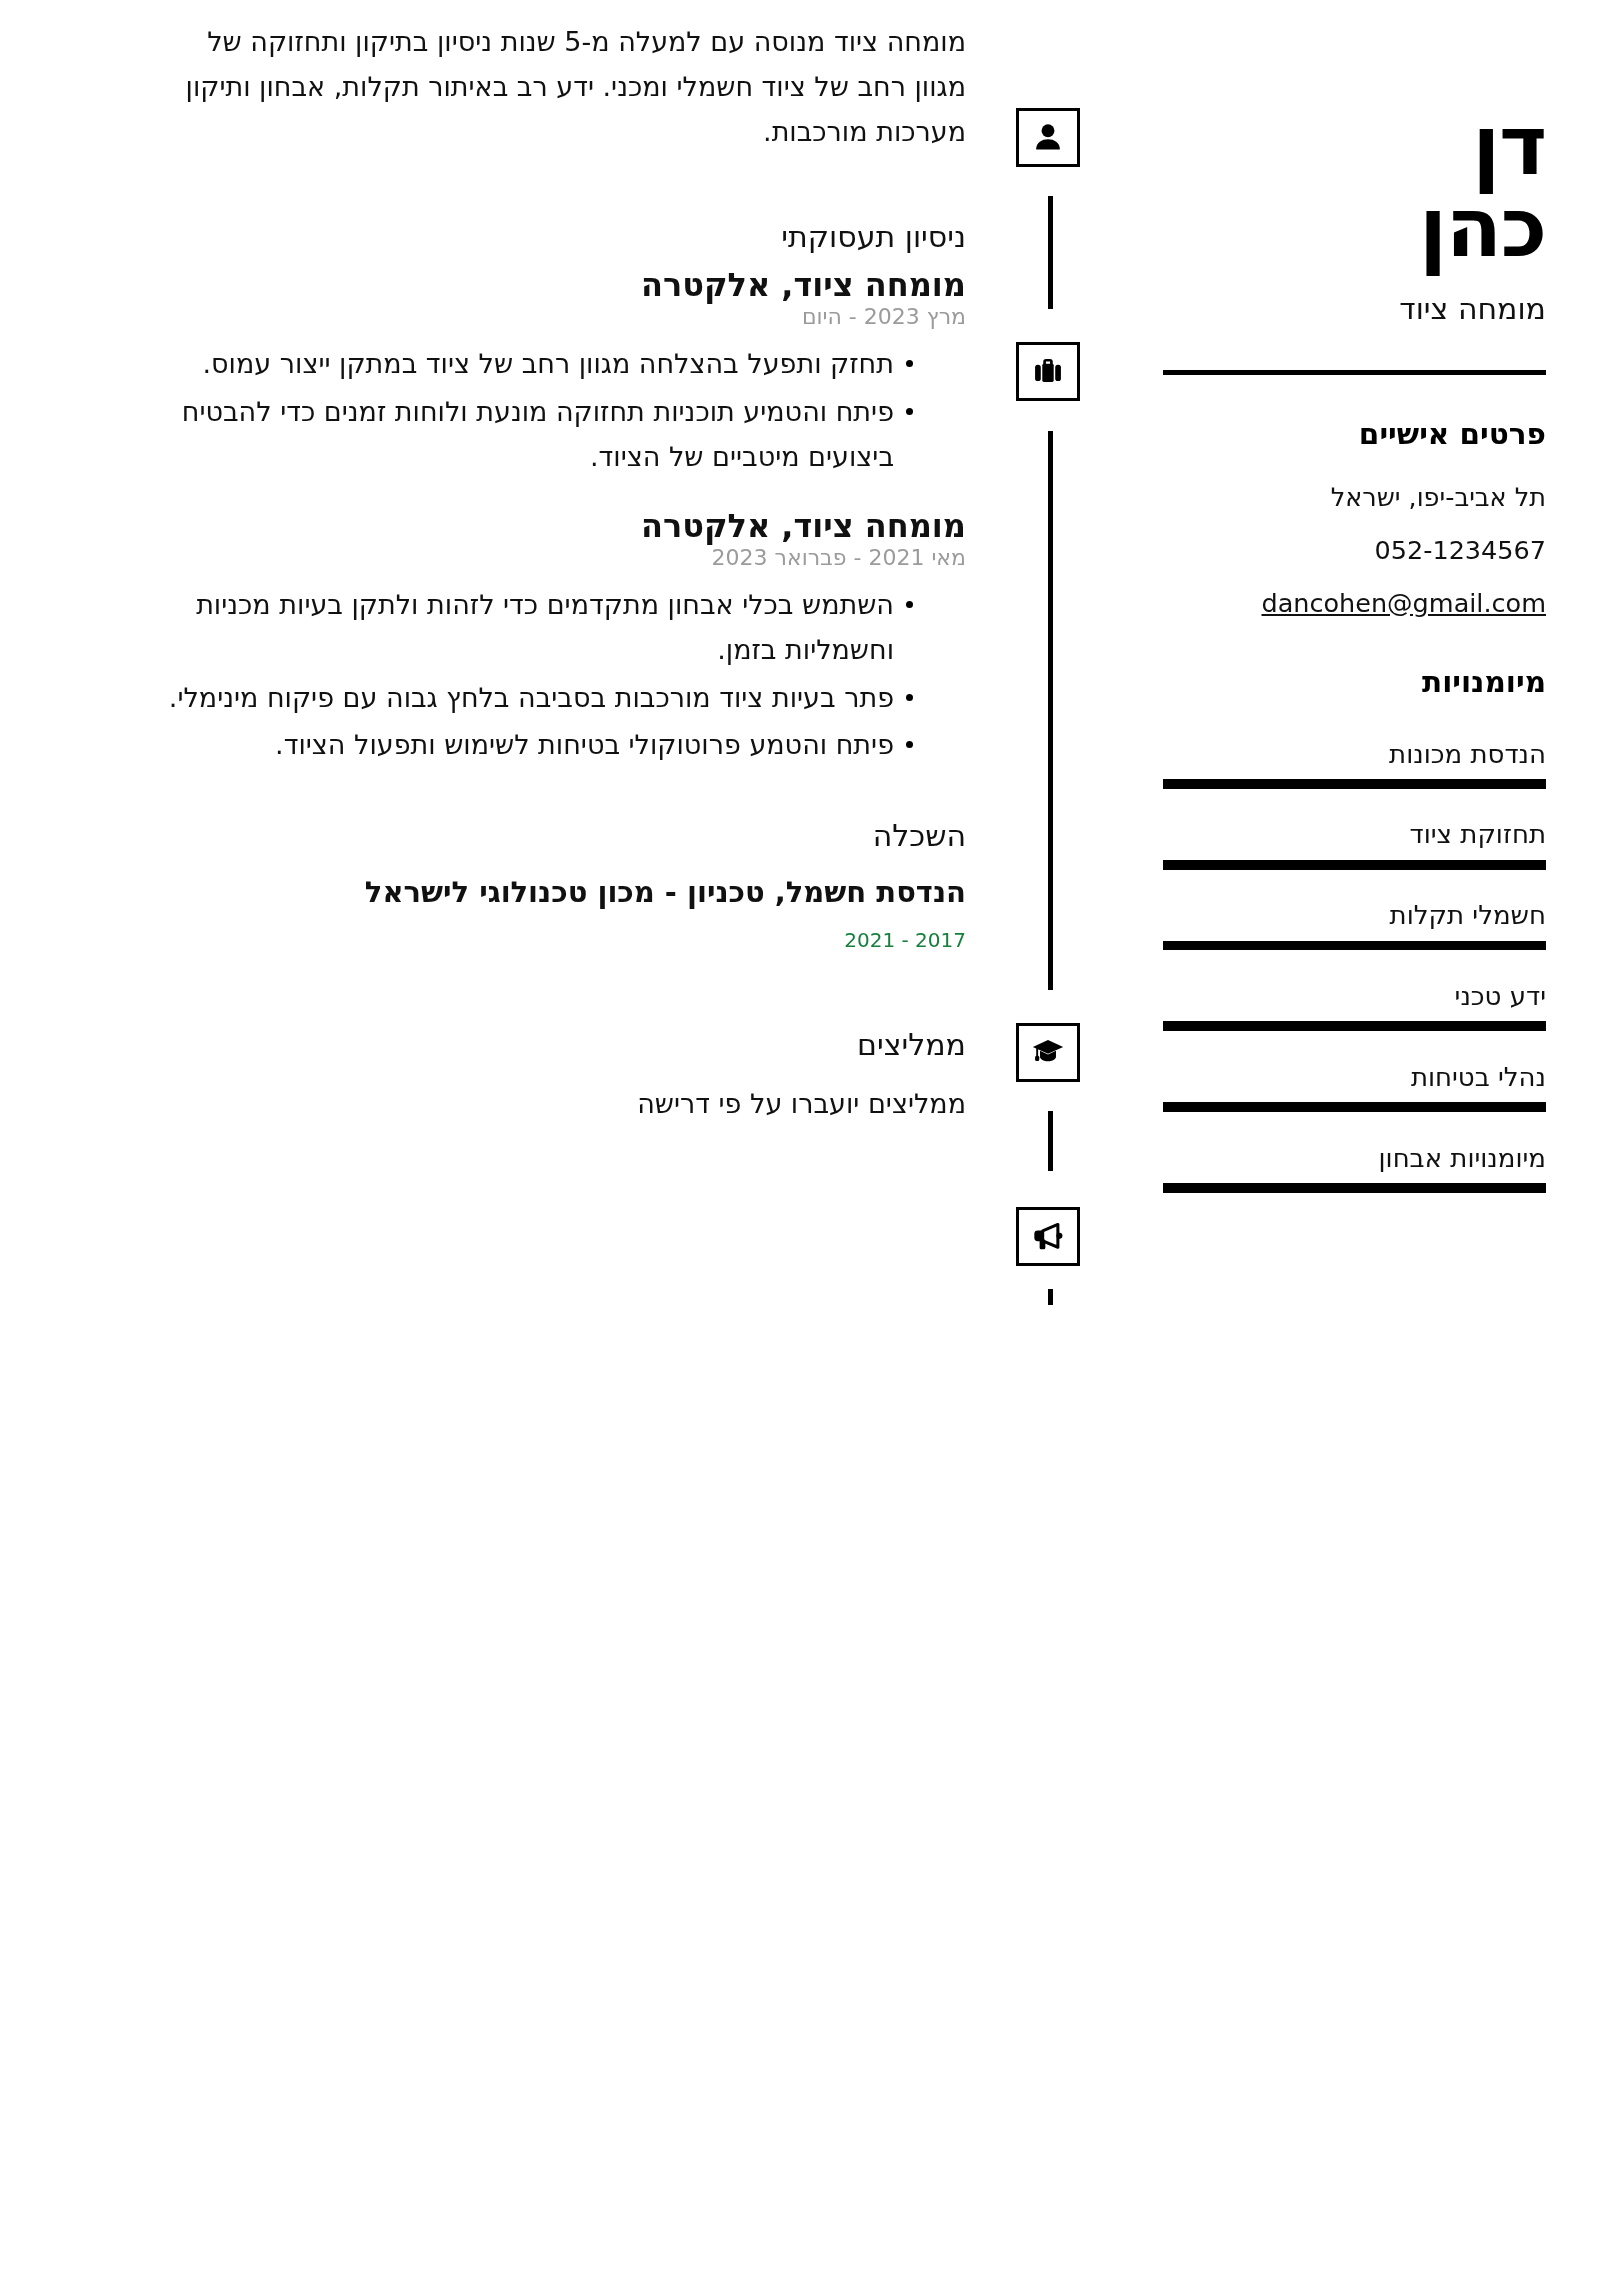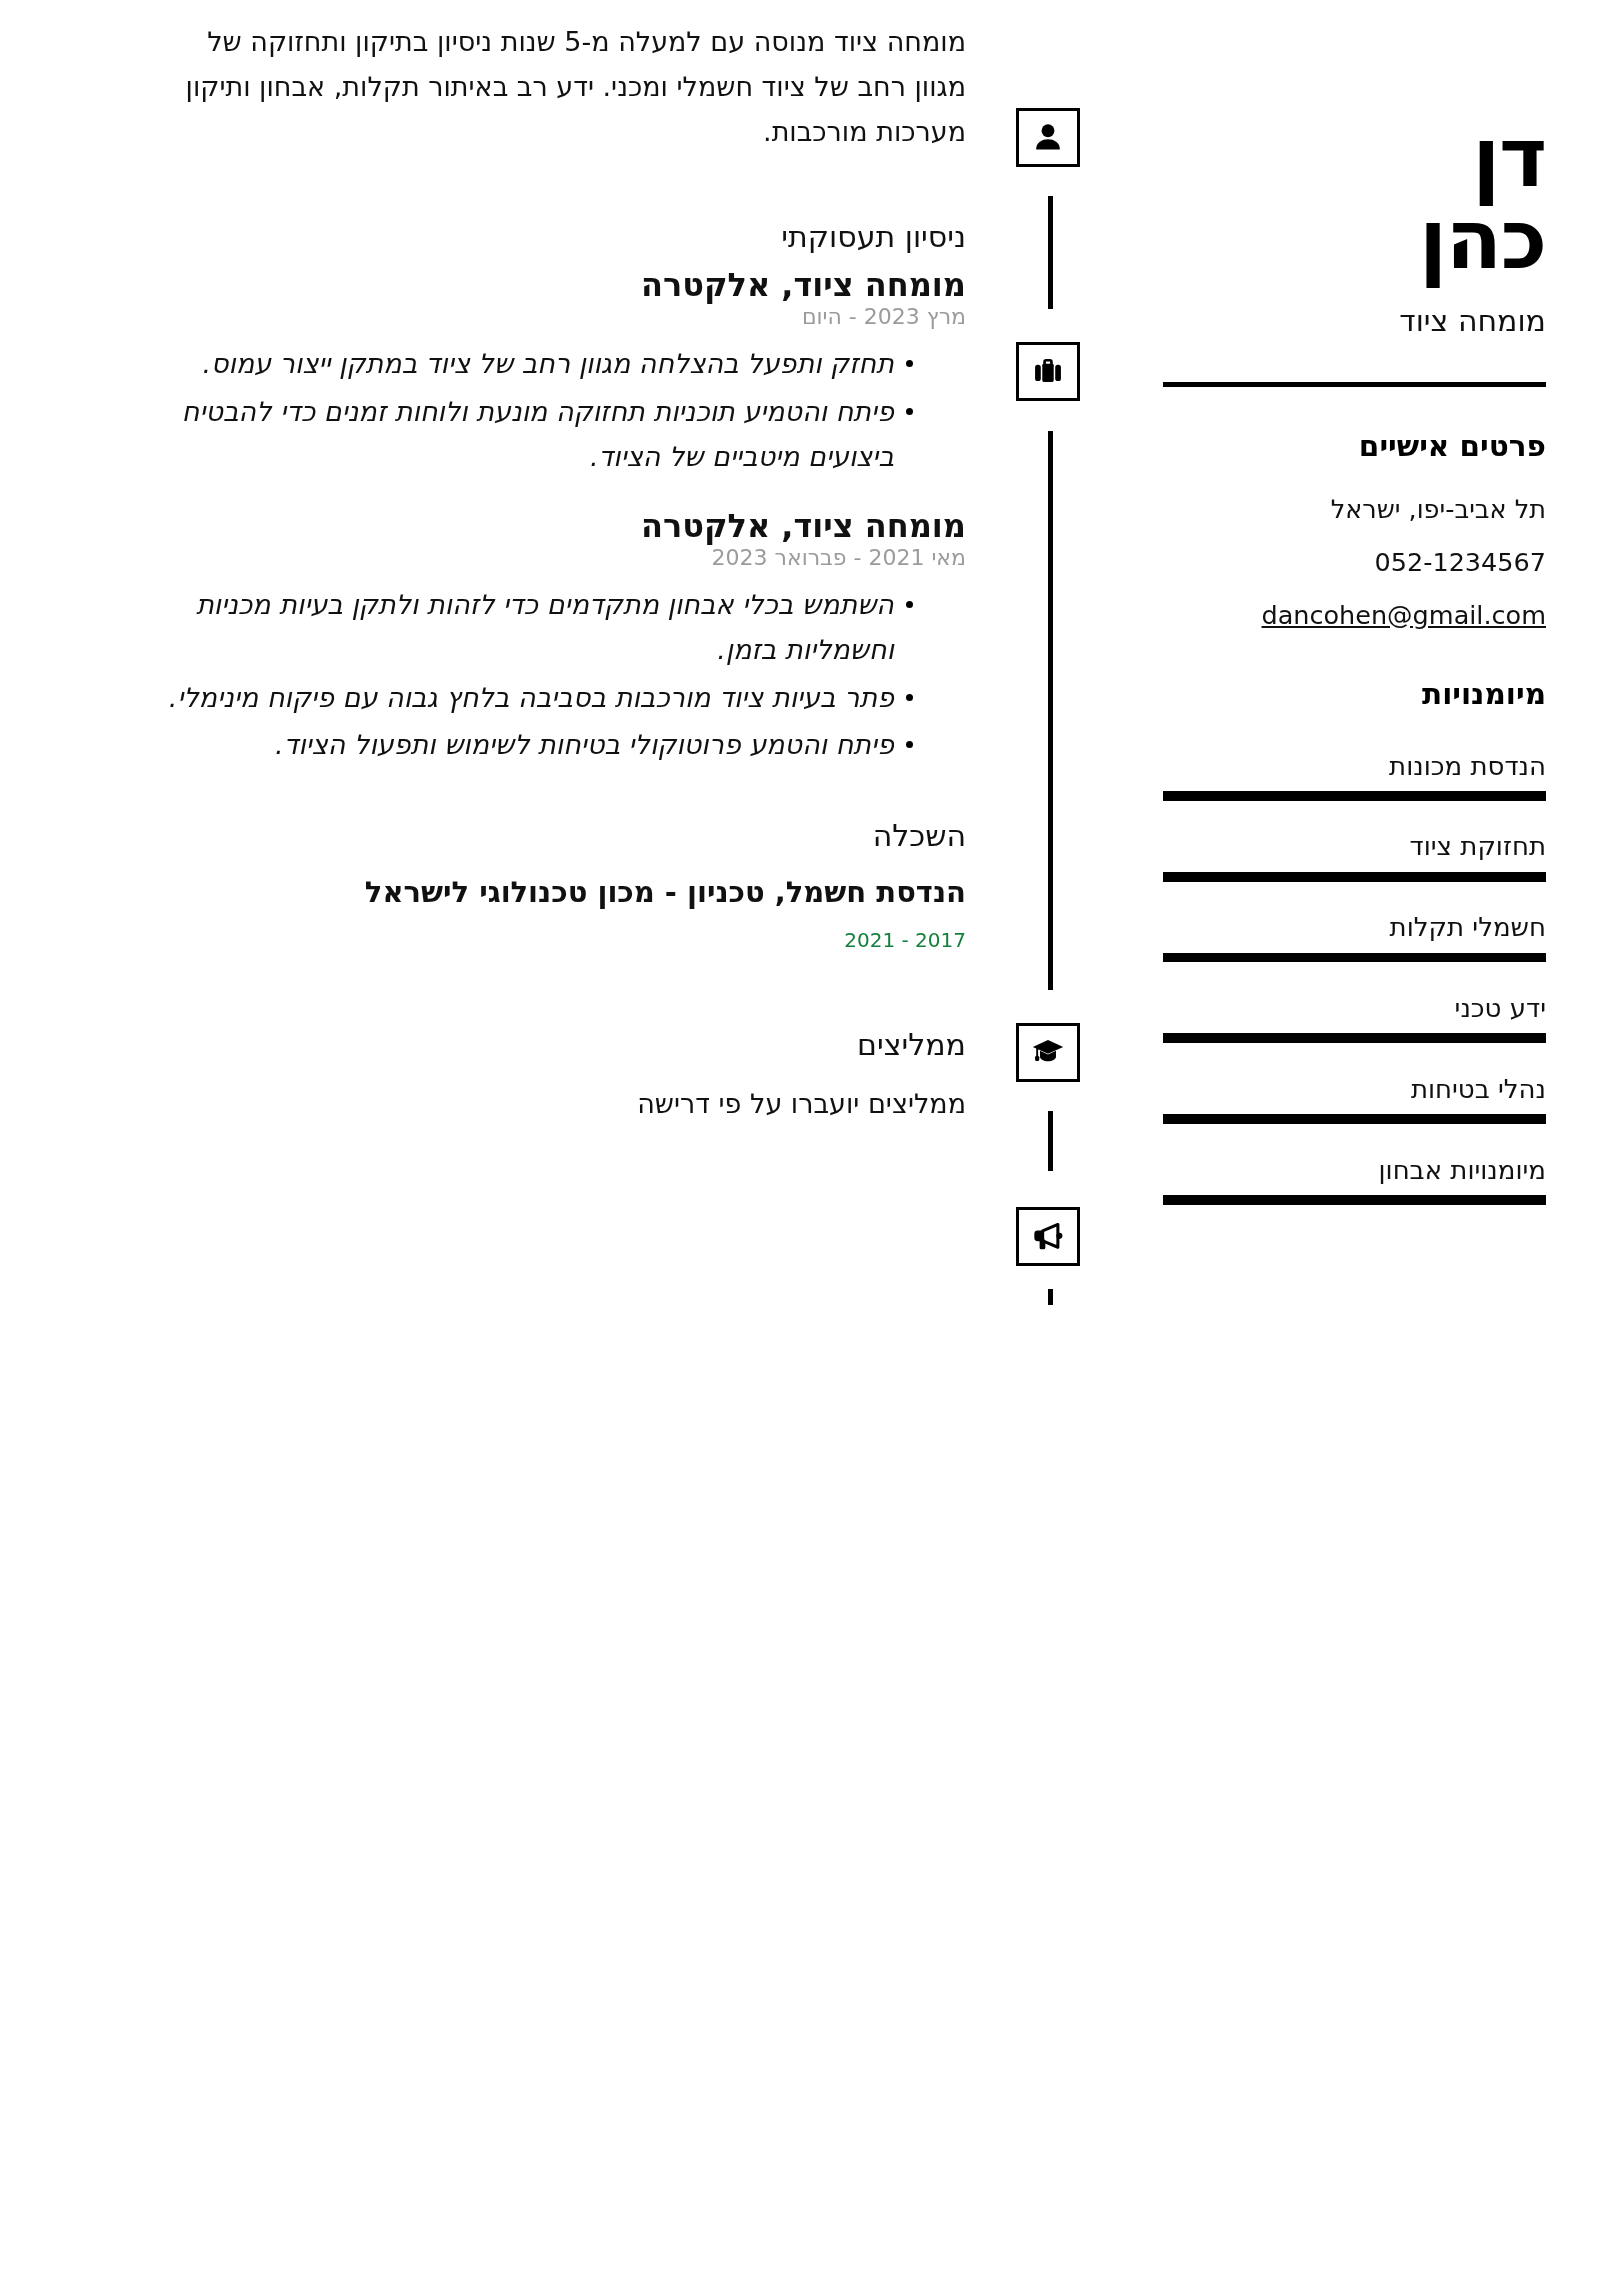--- a/index.html
+++ b/index.html
@@ -4,21 +4,21 @@
 <style>
   * { margin:0; padding:0; box-sizing:border-box; }
   html,body { background:#e8e8e8; }
   body { font-family:"DejaVu Sans","Liberation Sans",sans-serif; }
   .page {
     position:relative; width:1623px; height:2295px;
     background:#ffffff; color:#111; overflow:hidden; margin:0 auto;
   }
 
   
-  .sidebar { position:absolute; top:12px; right:77px; width:383px; text-align:right; }
+  .sidebar { position:absolute; top:0; right:77px; width:383px; text-align:right; }
   .name { font-size:82px; line-height:82px; font-weight:700; color:#000; margin-top:105px; letter-spacing:-1.3px; }
   .name span { display:block; }
   .sb-title { font-size:30px; line-height:37px; margin-top:21px; color:#111; }
   .sb-divider { height:4.6px; background:#000; margin-top:43px; }
   .sb-heading { font-size:29.5px; line-height:37px; font-weight:700; color:#000; margin-top:41px; }
   .contact { margin-top:29px; }
   .contact-item { font-size:25.5px; line-height:31px; margin-bottom:22px; color:#111; }
   .email-link { color:#111; text-decoration:underline; cursor:pointer; }
   .sb-heading.skills-heading { margin-top:45px; }
   .skills { margin-top:37px;text-align:right; }
@@ -38,21 +38,21 @@
   .tl-seg { position:absolute; left:32px; width:5.2px; background:#000; }
 
   
   .main { position:absolute; top:0; right:657px; width:813px; text-align:right; }
   .section-heading { font-size:30px; line-height:38px; font-weight:400; color:#111; }
   .h-summary { margin-top:119px; }
   .summary-text { font-size:27px; line-height:45px; margin-top:19px; color:#111; }
   .h-experience { margin-top:64px; }
   .job-title { font-size:32px; line-height:34px; font-weight:700; margin-top:12px; color:#111; }
   .job-dates { font-size:22px; line-height:30px; color:#9b9b9b; }
-  .bullets { list-style:none; margin:9.2px 0 0 0; padding:0 72px 0 0;font-style:italic; }
+  .bullets { list-style:none; margin:9.2px 0 0 0; padding:0 72px 0 0; }
   .bullets li { position:relative; font-size:27px; line-height:45px; margin-bottom:2.6px; color:#111; }
   .bullets li::before {
     content:""; position:absolute; right:-19px; top:19px;
     width:7.2px; height:7.2px; border-radius:50%; background:#000;
   }
   .job-2 { margin-top:30px; }
   .h-education { margin-top:50px; }
   .edu-title { font-size:29px; line-height:34px; font-weight:700; margin-top:19.6px; color:#111; }
   .edu-dates { font-size:20px; line-height:30px; color:#15803d;margin-top:16px; }
   .h-references { margin-top:71px; }

